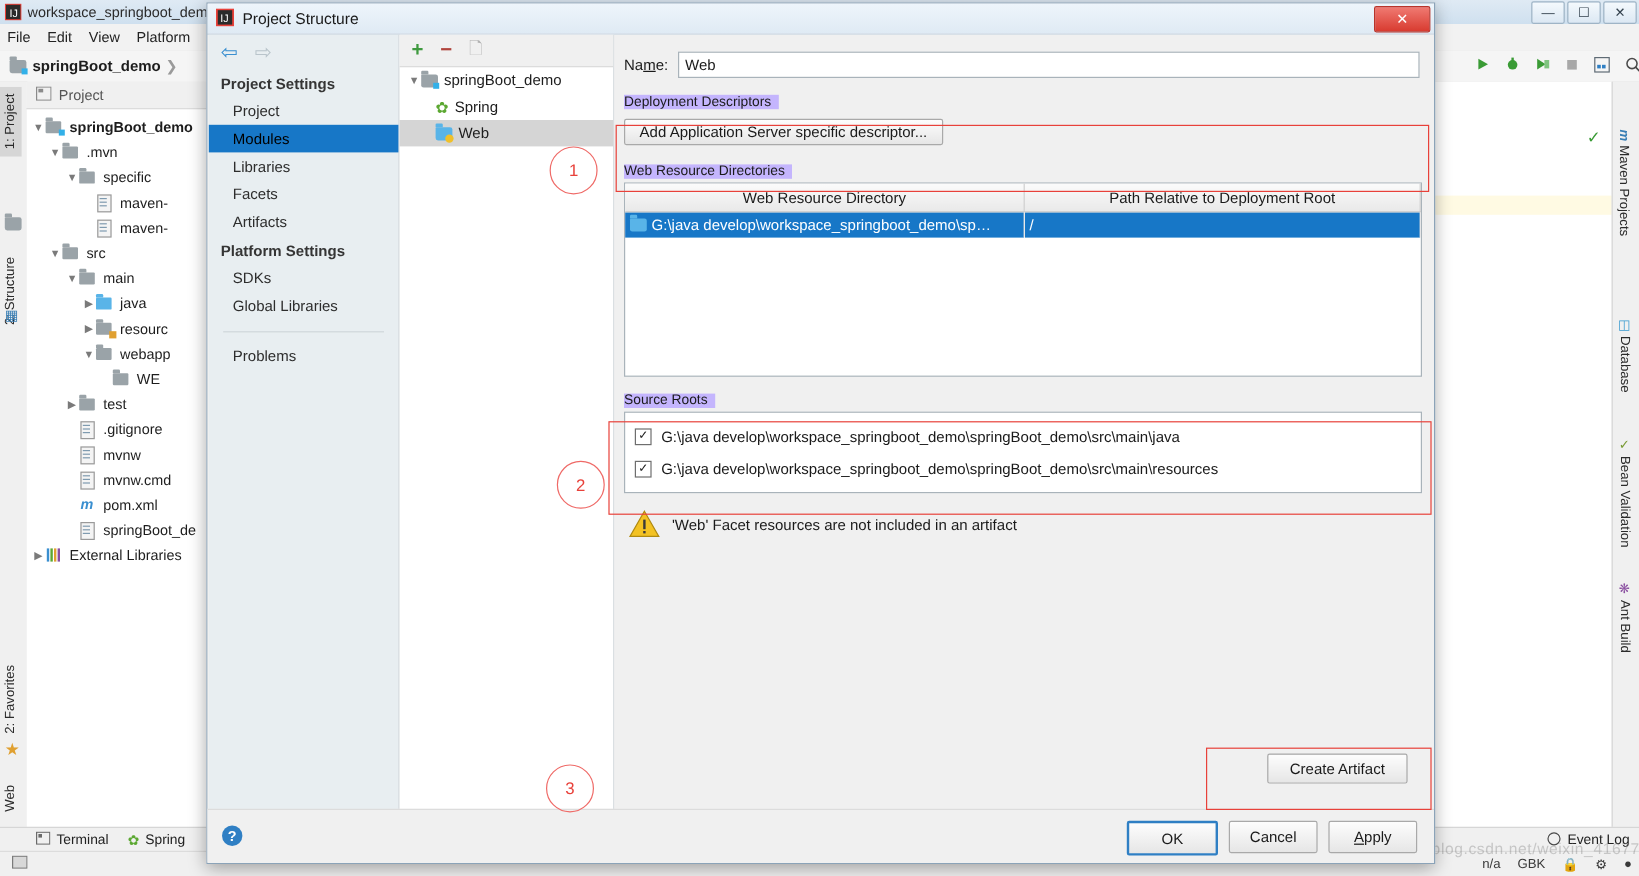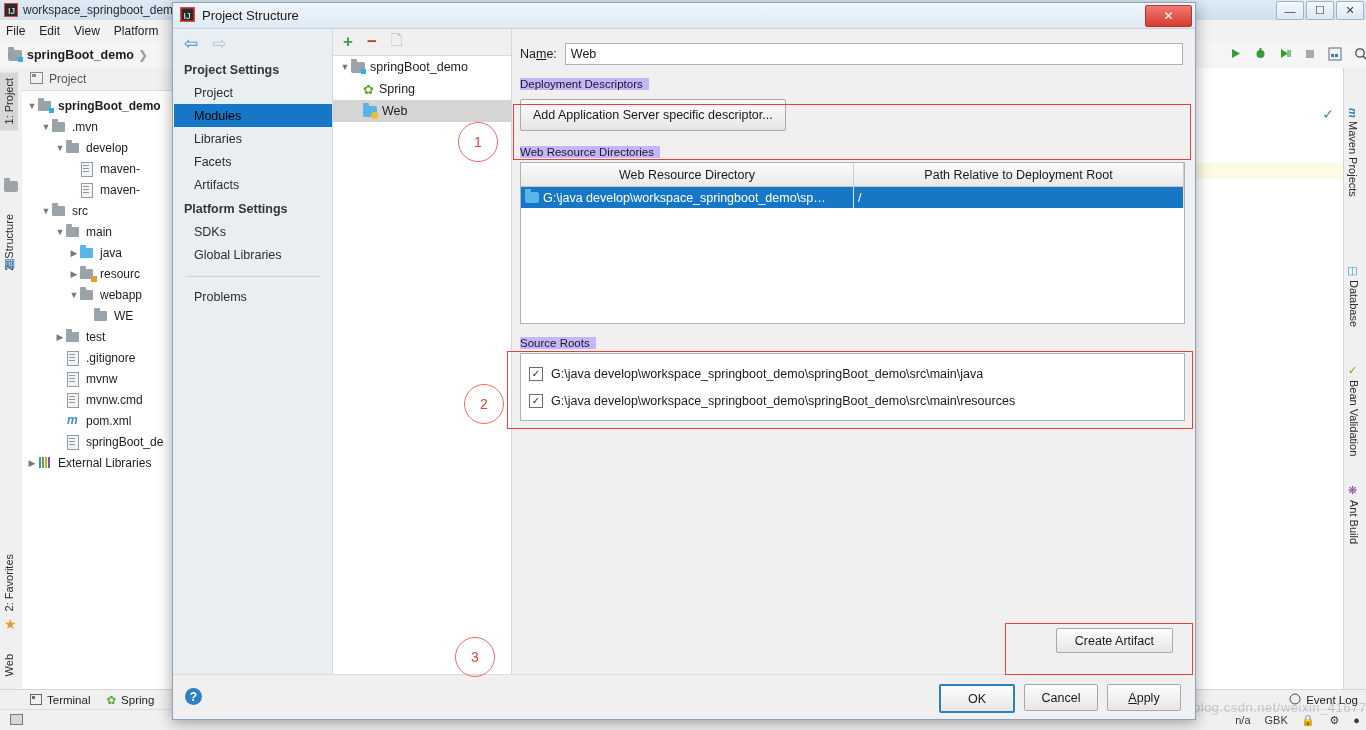--- a/index.html
+++ b/index.html
@@ -97,21 +97,21 @@
   .tblwrap{position:relative;background:#fff;border:1px solid #a9b3ba;}
   .tbl{width:100%;border-collapse:collapse;}
   .tbl th{background:linear-gradient(to bottom,#fbfbfb,#e9e9e9);border-right:1px solid #cfcfcf;
           border-bottom:1px solid #c6c6c6;font-weight:normal;font-size:12.5px;color:#1a1a1a;height:21px;}
   .tbl td{font-size:12.5px;color:#1a1a1a;height:21px;padding:0 4px;border-right:1px solid #e4e4e4;
           white-space:nowrap;overflow:hidden;}
   .tbl tr.sel td{background:#1777c7;color:#fff;}
   .sidebtns{position:absolute;right:-30px;top:0;width:28px;display:flex;flex-direction:column;align-items:center;gap:11px;padding-top:3px;}
   .plus{color:#3f9a3f;font-weight:bold;}
   .minus{color:#b0443c;font-weight:bold;}
-  .btnstd{height:32px;background:linear-gradient(to bottom,#fdfdfd,#e6e6e6);border:1px solid #a9a9a9;
+  .btnstd{height:22px;background:linear-gradient(to bottom,#fdfdfd,#e6e6e6);border:1px solid #a9a9a9;
           font-size:12.5px;color:#1a1a1a;padding:0 12px;border-radius:2px;}
   .srcbox{background:#fff;border:1px solid #a9b3ba;padding:6px 0;}
   .srcrow{height:27px;display:flex;align-items:center;padding-left:8px;gap:8px;font-size:12.5px;color:#1a1a1a;}
   .cb{width:12px;height:12px;border:1px solid #6e6e6e;background:#fff;display:flex;align-items:center;
       justify-content:center;font-size:10px;color:#1a1a1a;line-height:1;}
   .warnrow{display:flex;align-items:center;gap:10px;padding:14px 0 0 12px;font-size:12.5px;color:#1a1a1a;}
   .dlg-footer{position:absolute;left:0;right:0;bottom:0;height:44px;background:#f0f0f0;border-top:1px solid #dcdcdc;}
   .helpbtn{position:absolute;left:12px;top:13px;width:17px;height:17px;border-radius:50%;
            background:#2f7fc4;color:#fff;font-size:12px;display:flex;align-items:center;justify-content:center;font-weight:bold;}
   .footbtns{position:absolute;right:14px;top:9px;display:flex;gap:9px;}
@@ -231,21 +231,21 @@
             <span style="position:absolute;left:0;top:-1px;width:6px;height:3px;background:#9aa3a8;border-radius:1px 1px 0 0;"></span>
           </span>
           <span>.mvn</span>
         </div>
         <div class="trow" style="padding-left: 32px;">
           <span class="tw">▼</span>
           <span class="ticon">
             <span style="position:absolute;left:0;top:2px;width:13px;height:10px;background:#9aa3a8;border-radius:1px;"></span>
             <span style="position:absolute;left:0;top:-1px;width:6px;height:3px;background:#9aa3a8;border-radius:1px 1px 0 0;"></span>
           </span>
-          <span>develop</span>
+          <span>specific</span>
         </div>
         <div class="trow" style="padding-left: 46px;">
           <span class="tw"></span>
           <span class="ticon">
             <span style="position:absolute;left:1px;top:0;width:10px;height:13px;background:#f4f4f4;border:1px solid #9a9a9a;"></span>
             <span style="position:absolute;left:3px;top:3px;width:6px;height:1px;background:#7f9bb0;box-shadow:0 3px 0 #7f9bb0,0 6px 0 #7f9bb0;"></span>
           </span>
           <span>maven-</span>
         </div>
         <div class="trow" style="padding-left: 46px;">
@@ -537,20 +537,30 @@
             <span class="cb">✓</span>
             <span>G:\java develop\workspace_springboot_demo\springBoot_demo\src\main\java</span>
           </div>
           <div class="srcrow">
             <span class="cb">✓</span>
             <span>G:\java develop\workspace_springboot_demo\springBoot_demo\src\main\resources</span>
           </div>
         </div>
       </div>
 
+      <div class="warnrow">
+        <span>
+          <svg width="26" height="23" viewBox="0 0 26 23">
+              <polygon points="13,1 25,22 1,22" fill="#f3c223" stroke="#b08a10" stroke-width="1"></polygon>
+              <rect x="12" y="8" width="2" height="8" fill="#3a3a3a"></rect>
+              <rect x="12" y="17.5" width="2" height="2" fill="#3a3a3a"></rect>
+            </svg>
+        </span>
+        <span>'Web' Facet resources are not included in an artifact</span>
+      </div>
 
       <div style="position:absolute;right:22px;bottom:22px;">
         <button class="btnstd" style="height:25px;padding:0 18px;"><span>Create Artifact</span></button>
       </div>
     </div>
 
     <div class="dlg-footer">
       <div class="helpbtn">?</div>
       <div class="footbtns">
         <div class="fbtn def">OK</div>

